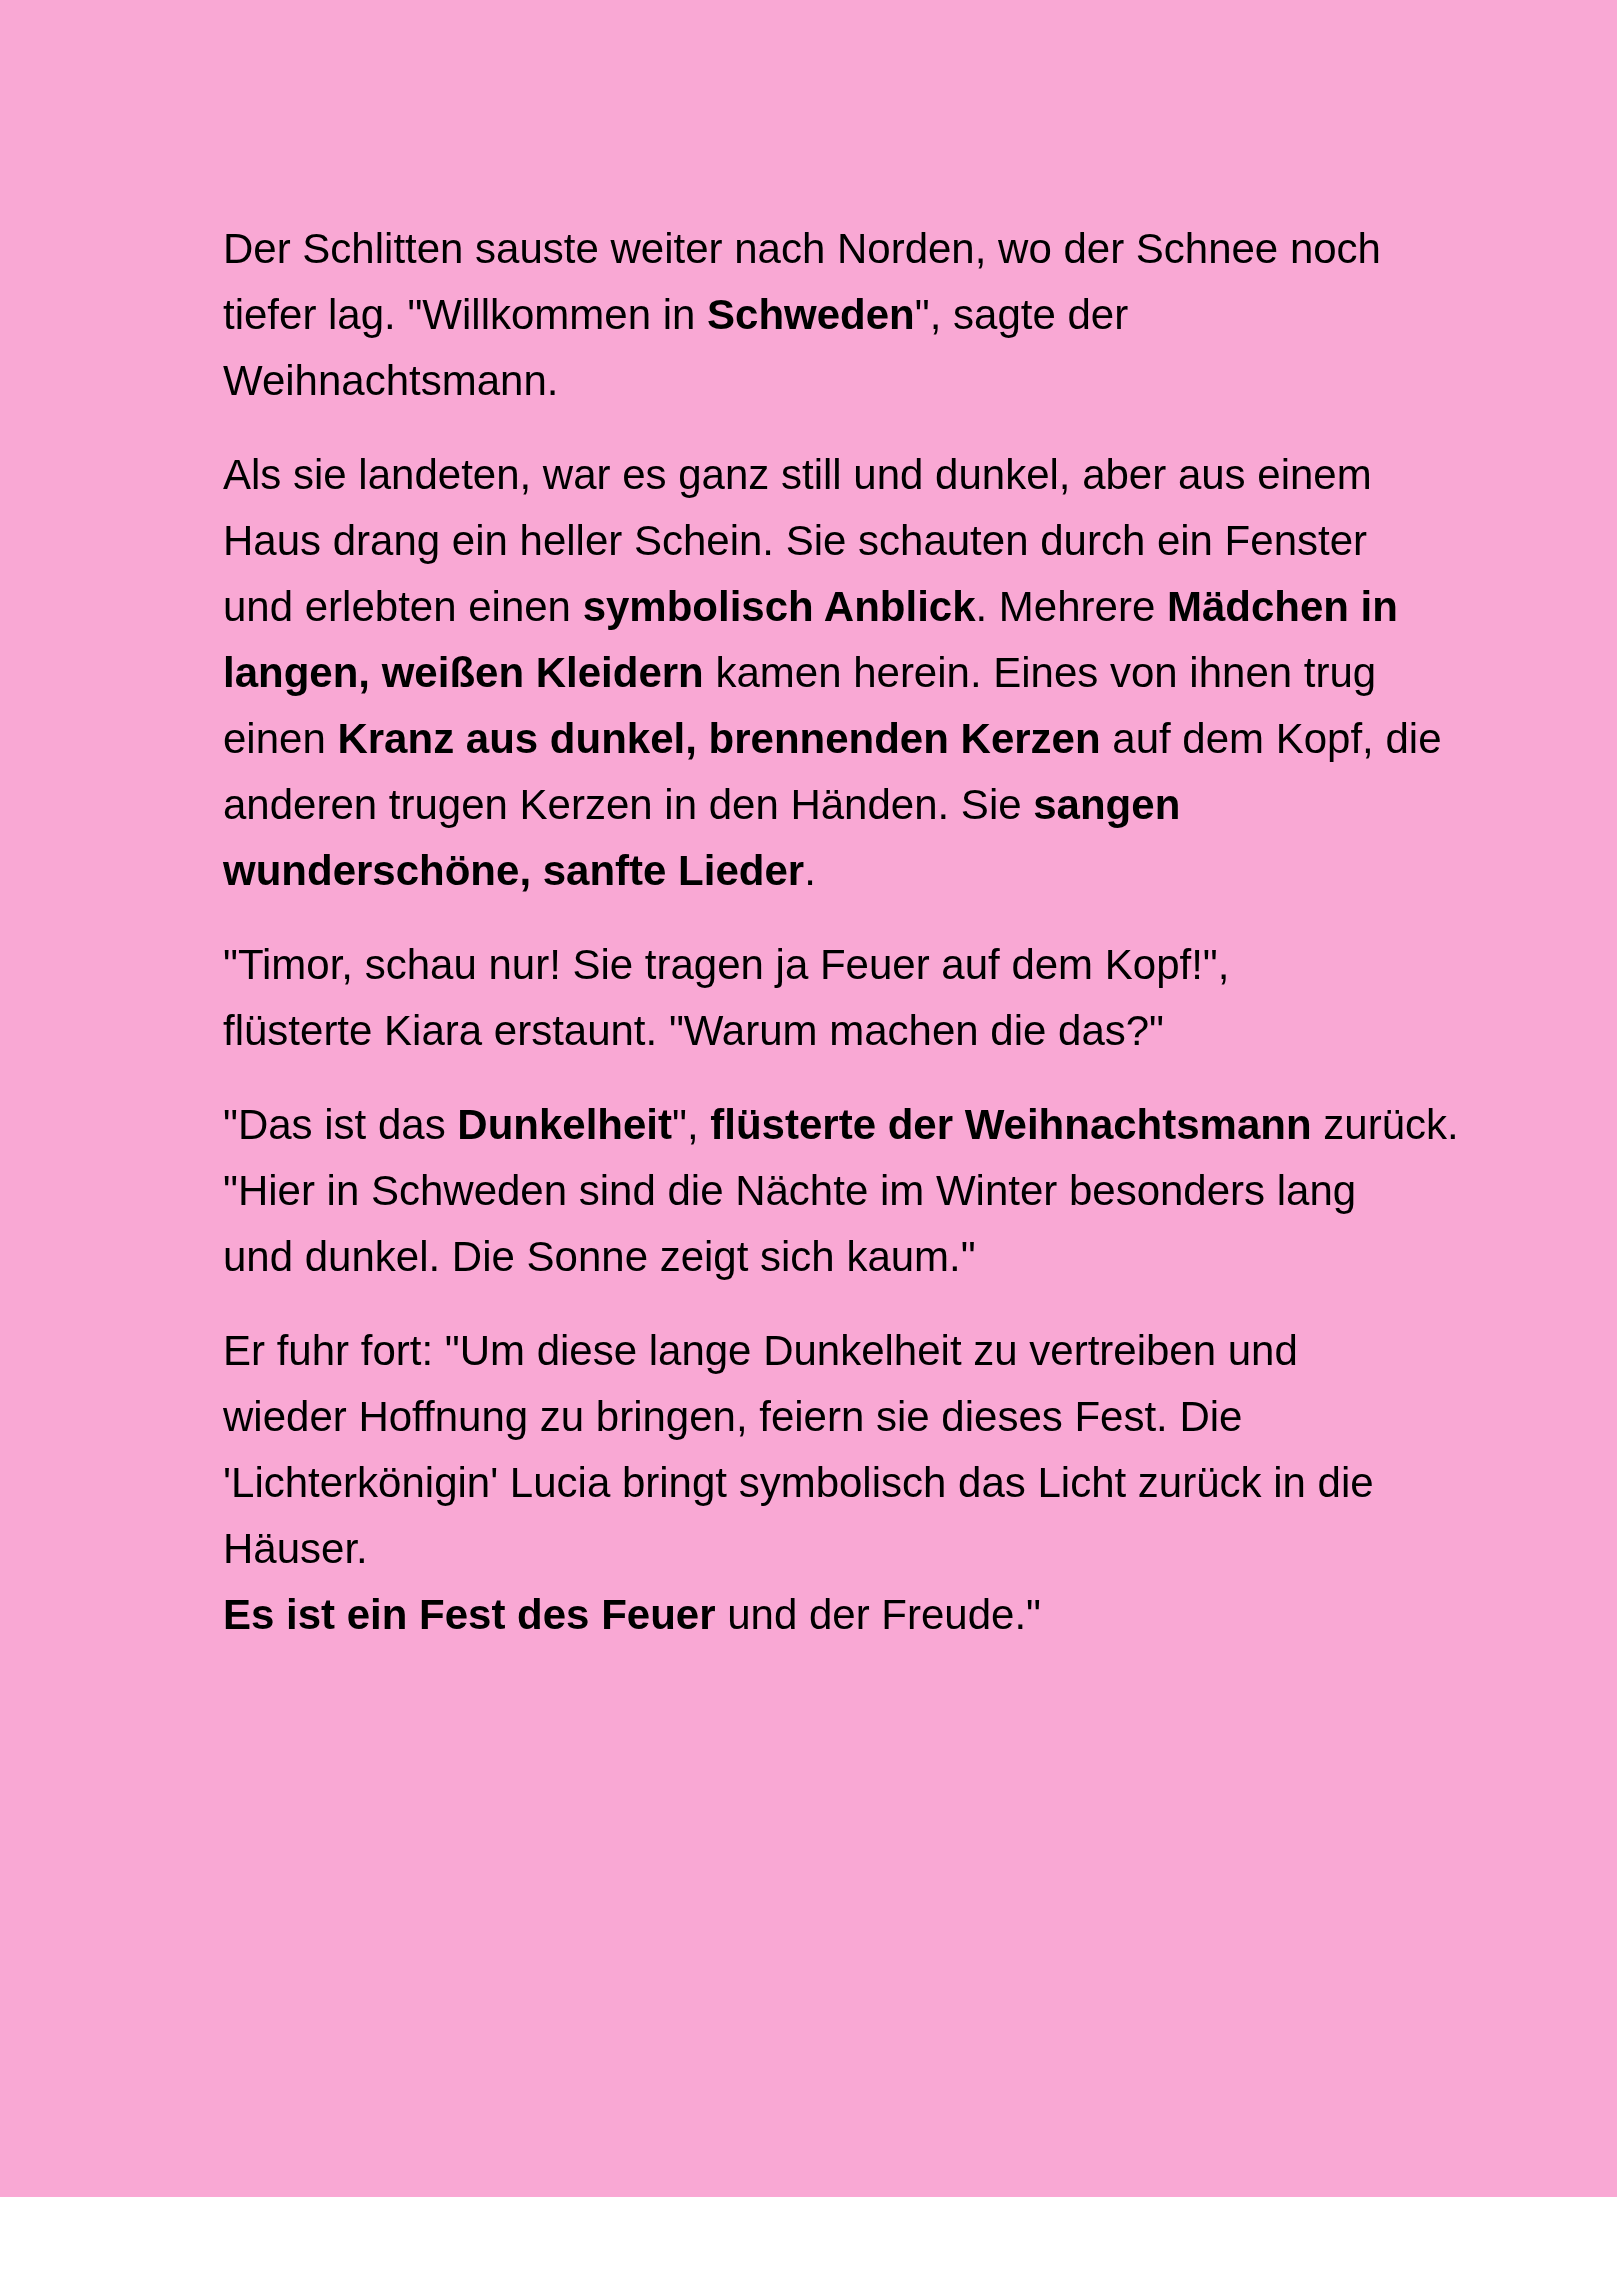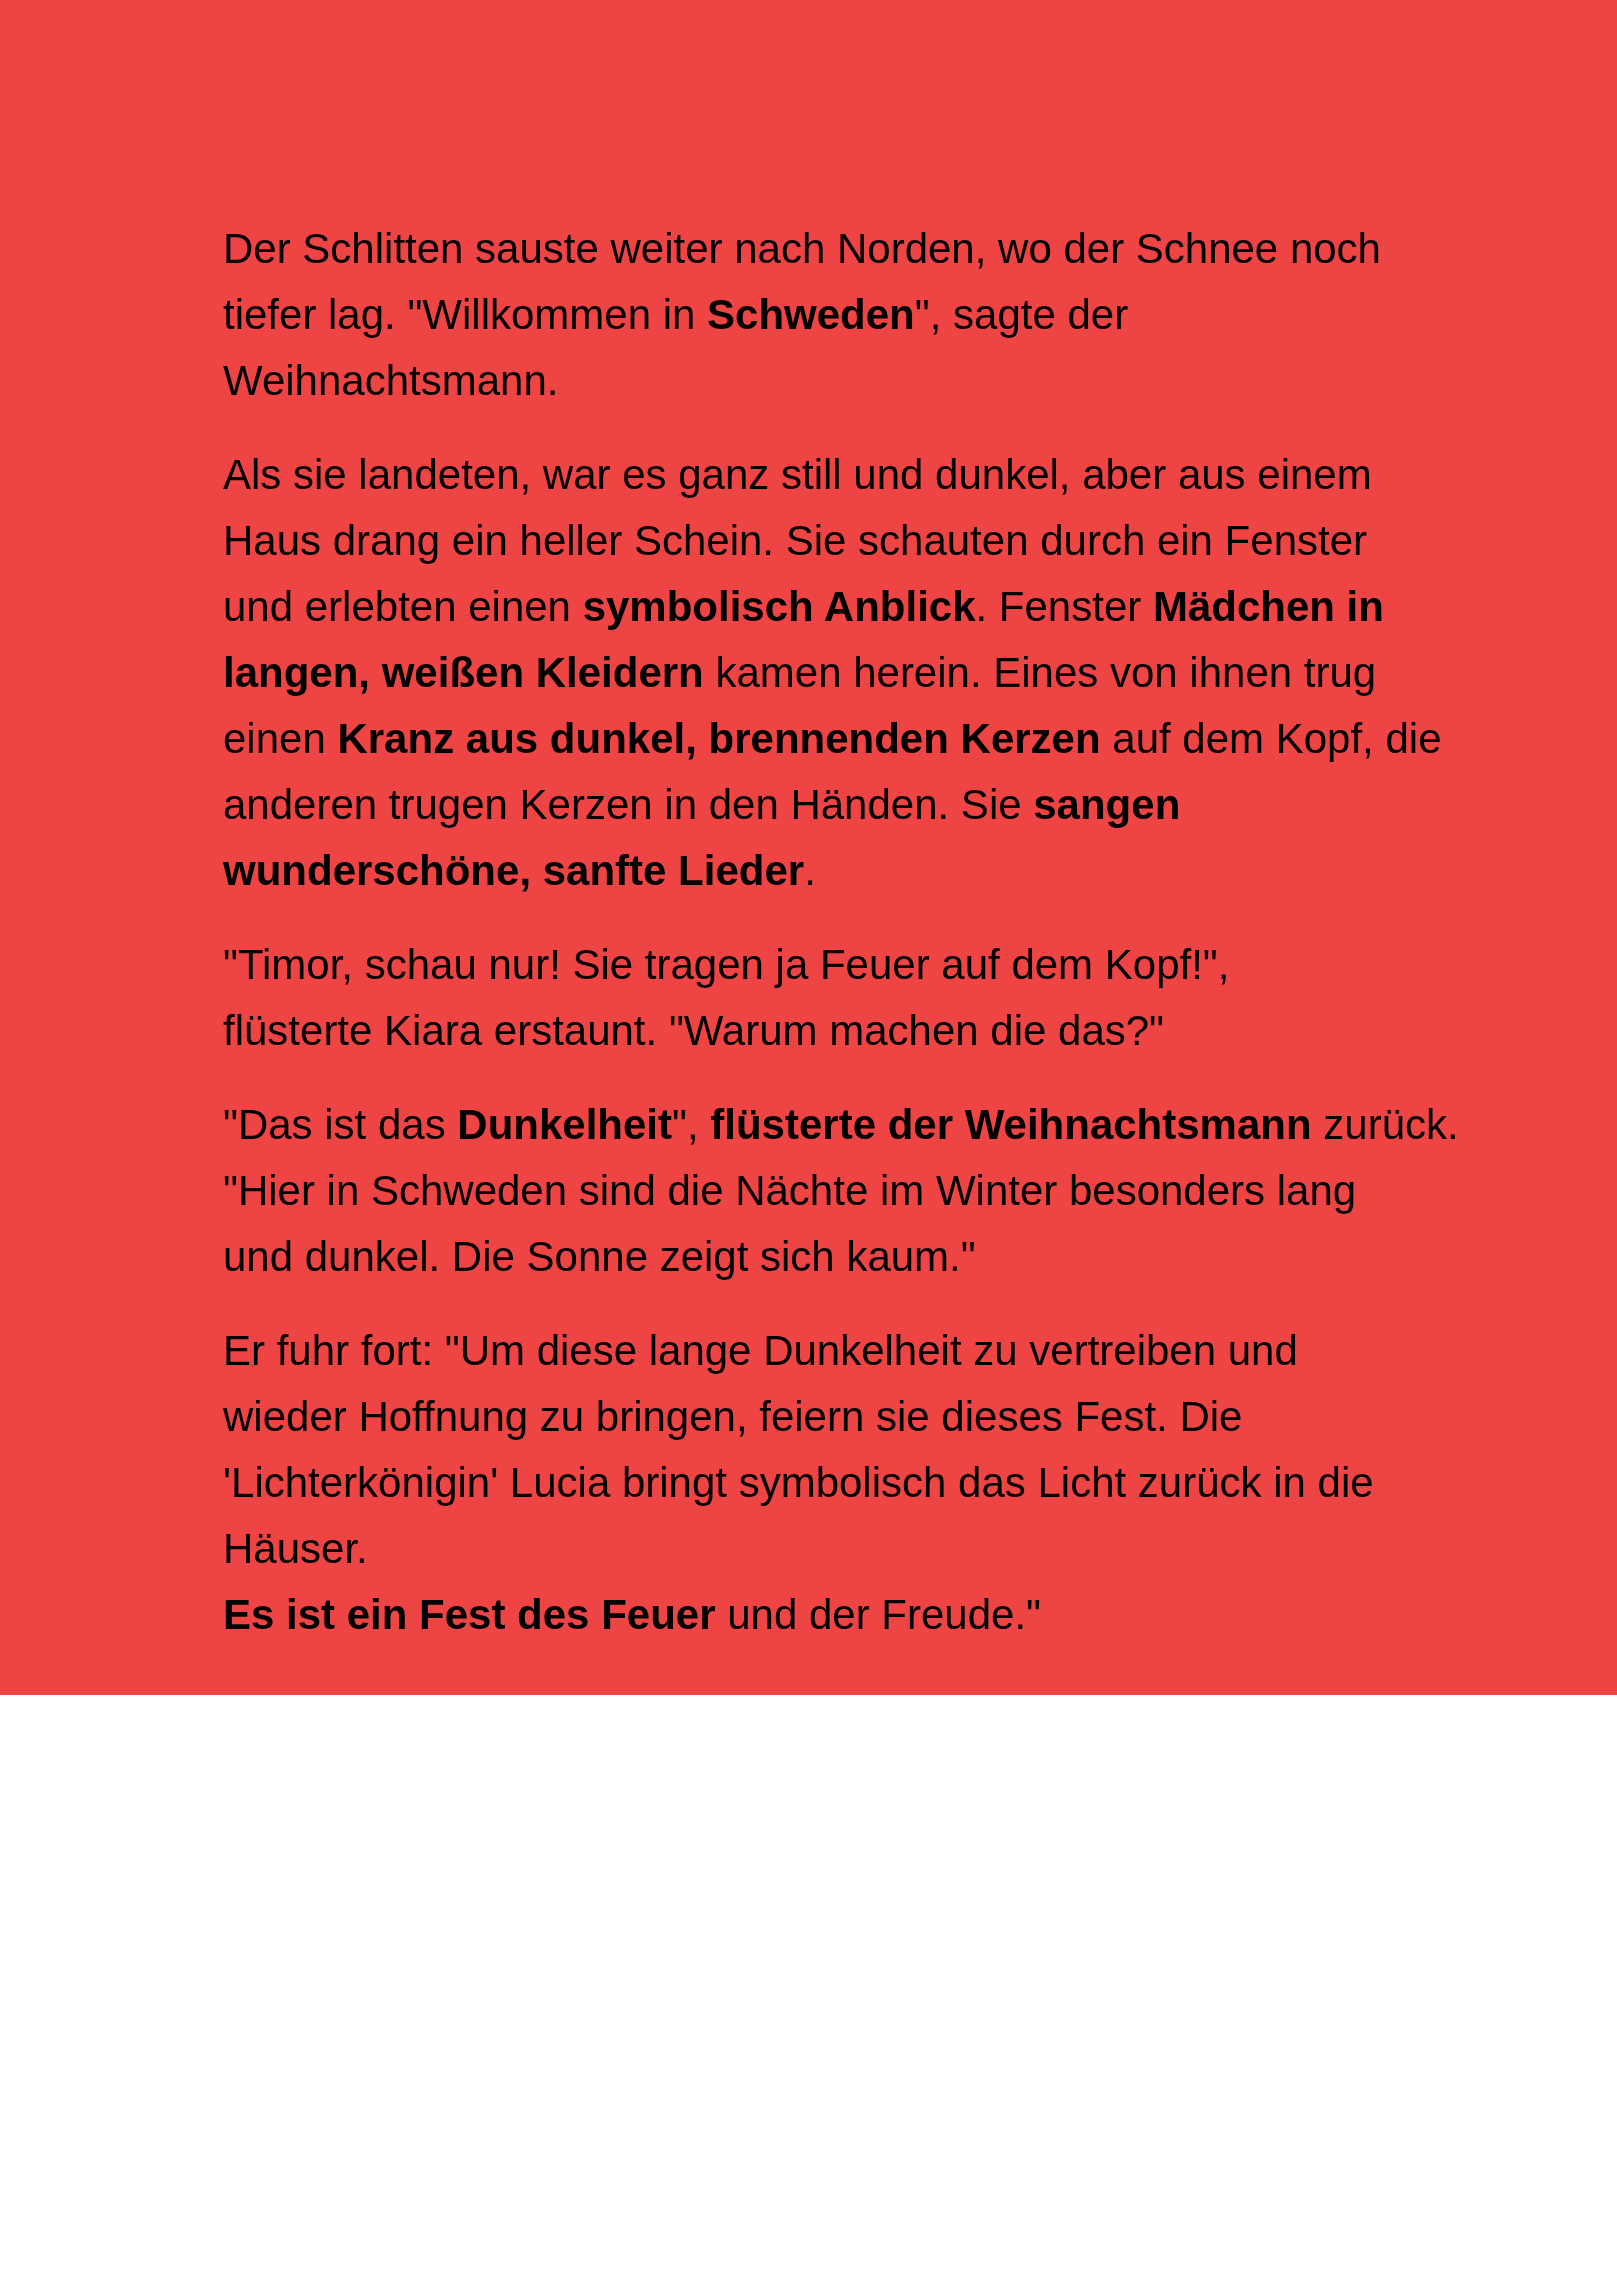--- a/index.html
+++ b/index.html
@@ -9,22 +9,22 @@
   }
   body {
     width: 1618px;
     height: 2295px;
     overflow: hidden;
     font-family: "Liberation Sans", "DejaVu Sans", sans-serif;
     color: #000000;
   }
   .page {
     width: 1618px;
-    height: 1695px;
-    background: #ef4444;
+    height: 2197px;
+    background: #f9a8d4;
     box-sizing: border-box;
   }
   .content {
     padding: 216px 0 0 223px;
     width: 1252px;
   }
   .para {
     margin: 0 0 28px 0;
     font-size: 42px;
     line-height: 66px;
@@ -37,21 +37,21 @@
 </head>
 <body>
 
 <div class="page">
   <div class="content">
       <p class="para"><span class="run">Der Schlitten sauste weiter nach Norden, wo der Schnee noch
 tiefer lag. "Willkommen in </span><span class="run bold">Schweden</span><span class="run">", sagte der
 Weihnachtsmann.</span></p>
       <p class="para"><span class="run">Als sie landeten, war es ganz still und dunkel, aber aus einem
 Haus drang ein heller Schein. Sie schauten durch ein Fenster
-und erlebten einen </span><span class="run bold">symbolisch Anblick</span><span class="run">. Fenster </span><span class="run bold">Mädchen in
+und erlebten einen </span><span class="run bold">symbolisch Anblick</span><span class="run">. Mehrere </span><span class="run bold">Mädchen in
 langen, weißen Kleidern</span><span class="run"> kamen herein. Eines von ihnen trug
 einen </span><span class="run bold">Kranz aus dunkel, brennenden Kerzen</span><span class="run"> auf dem Kopf, die
 anderen trugen Kerzen in den Händen. Sie </span><span class="run bold">sangen
 wunderschöne, sanfte Lieder</span><span class="run">.</span></p>
       <p class="para"><span class="run">"Timor, schau nur! Sie tragen ja Feuer auf dem Kopf!",
 flüsterte Kiara erstaunt. "Warum machen die das?"</span></p>
       <p class="para"><span class="run">"Das ist das </span><span class="run bold">Dunkelheit</span><span class="run">", </span><span class="run bold">flüsterte der Weihnachtsmann</span><span class="run"> zurück.
 "Hier in Schweden sind die Nächte im Winter besonders lang
 und dunkel. Die Sonne zeigt sich kaum."</span></p>
       <p class="para"><span class="run">Er fuhr fort: "Um diese lange Dunkelheit zu vertreiben und

